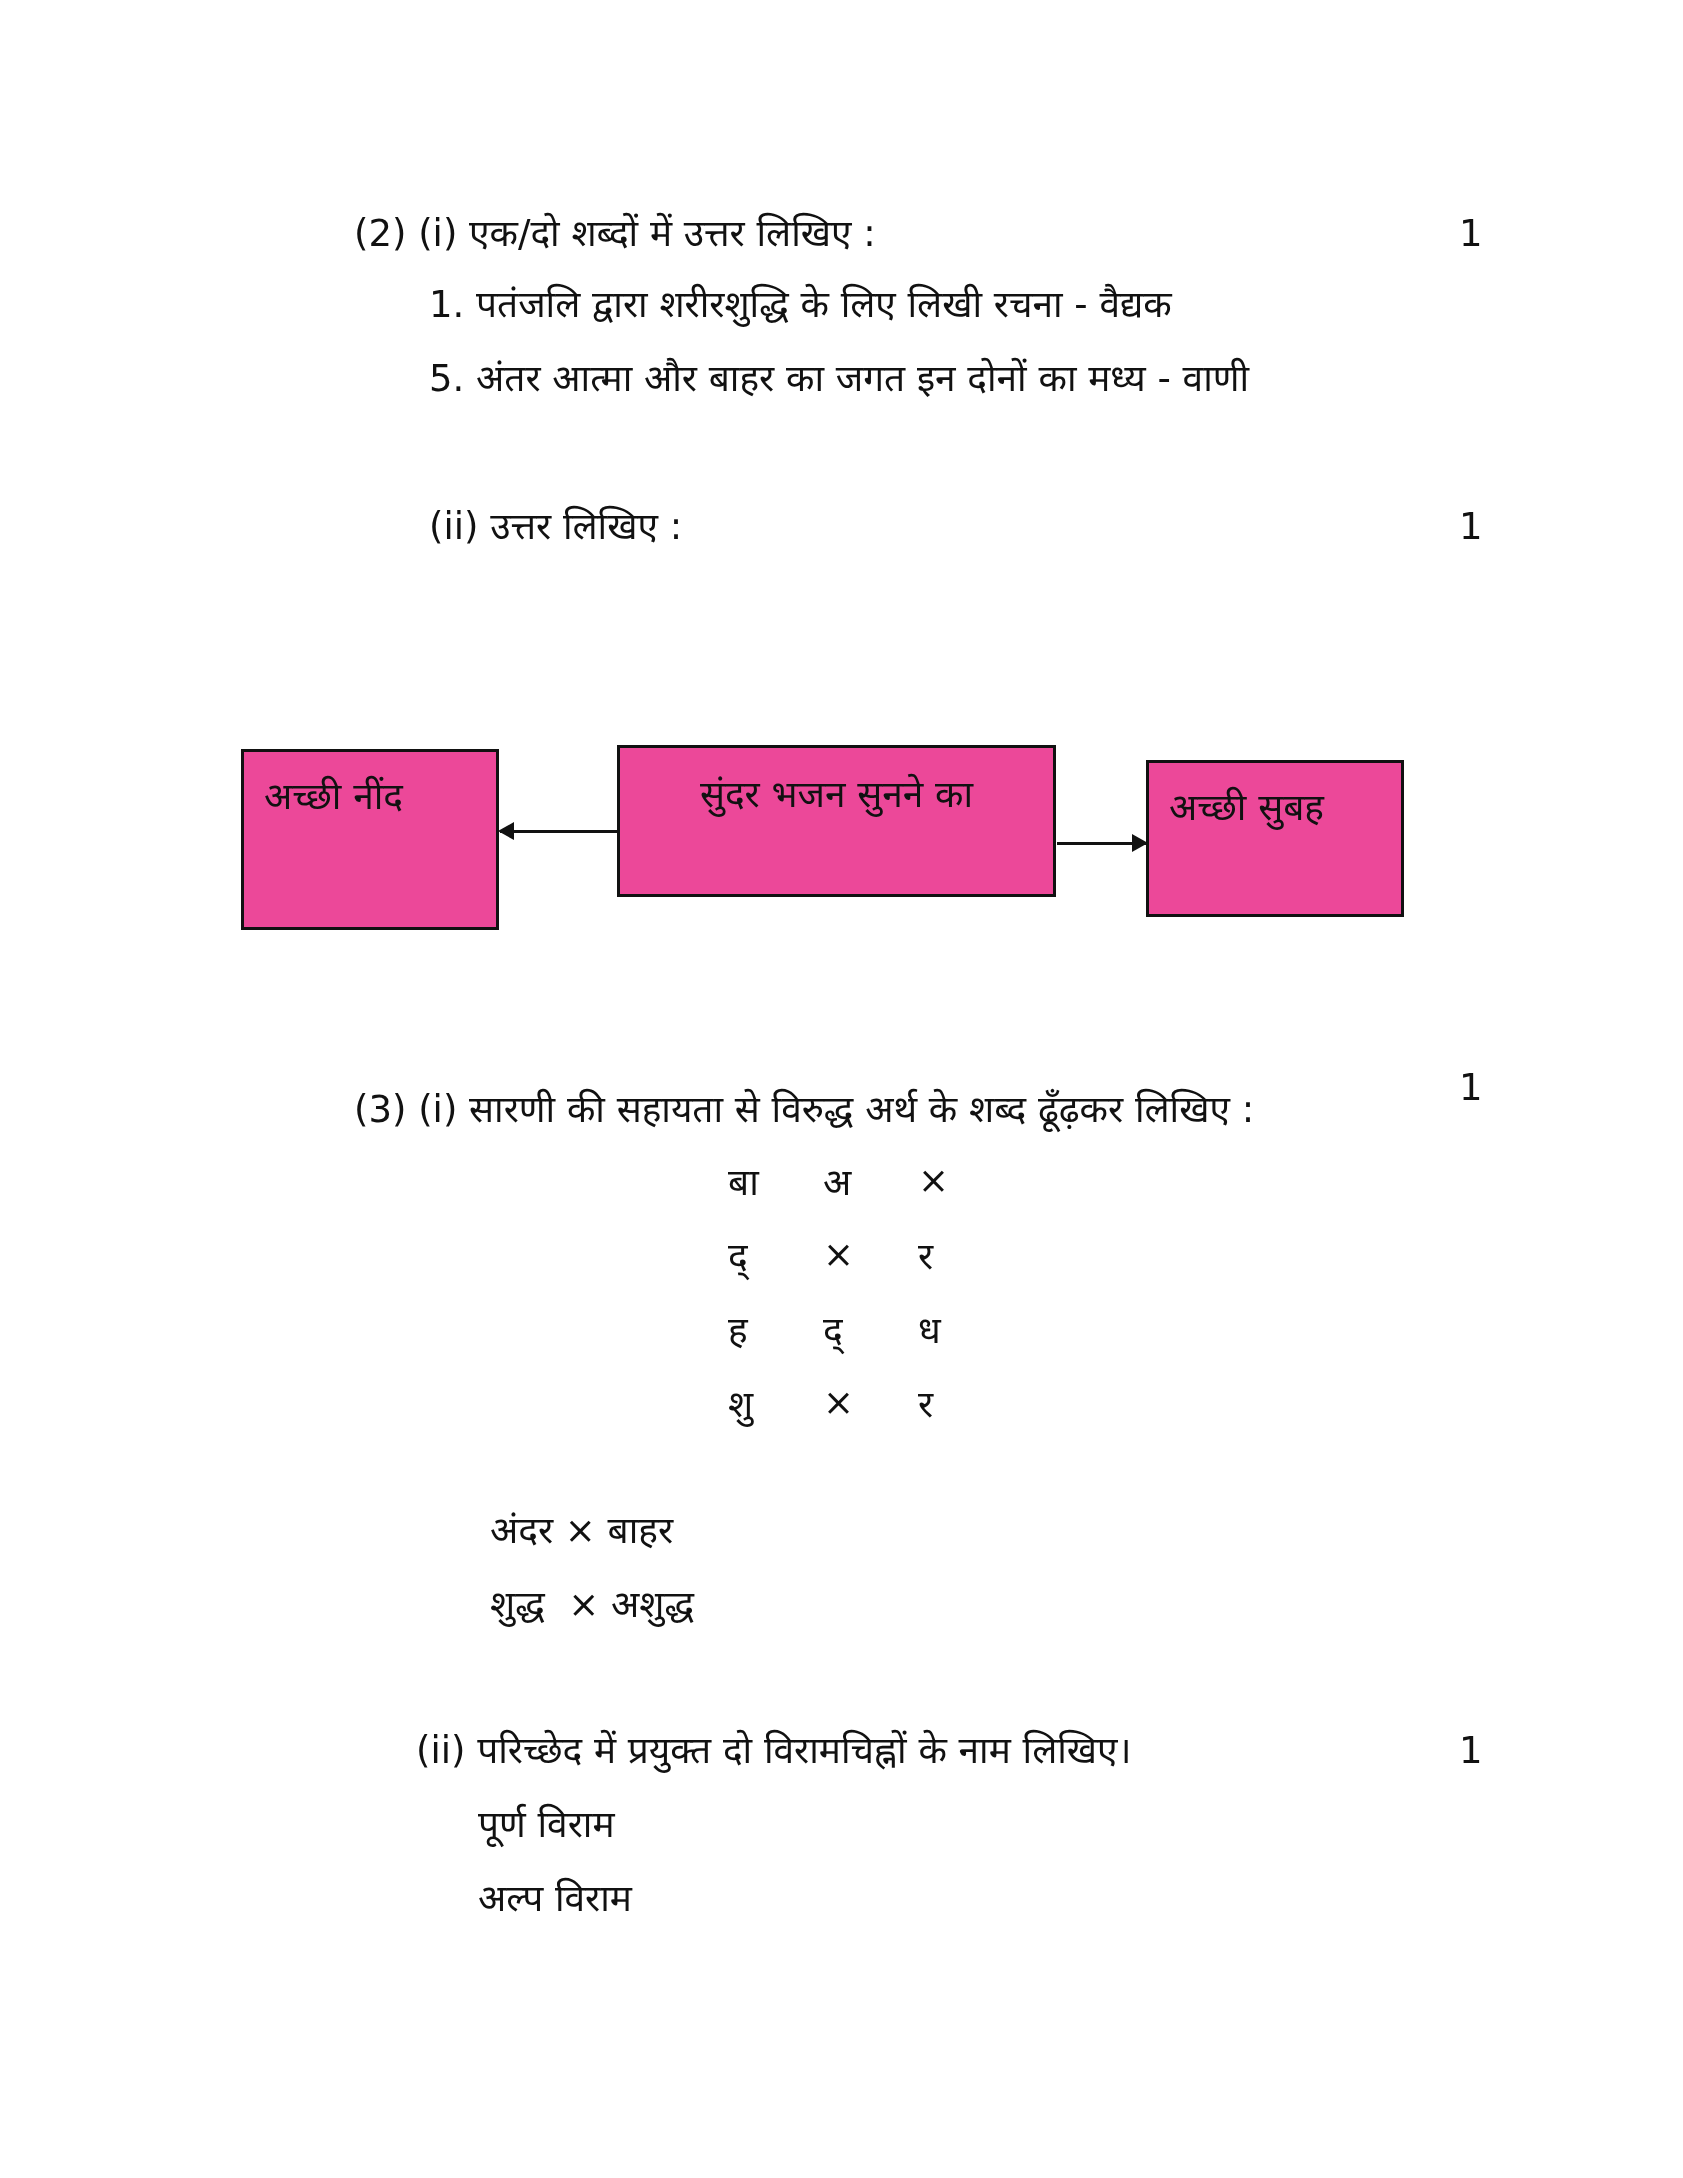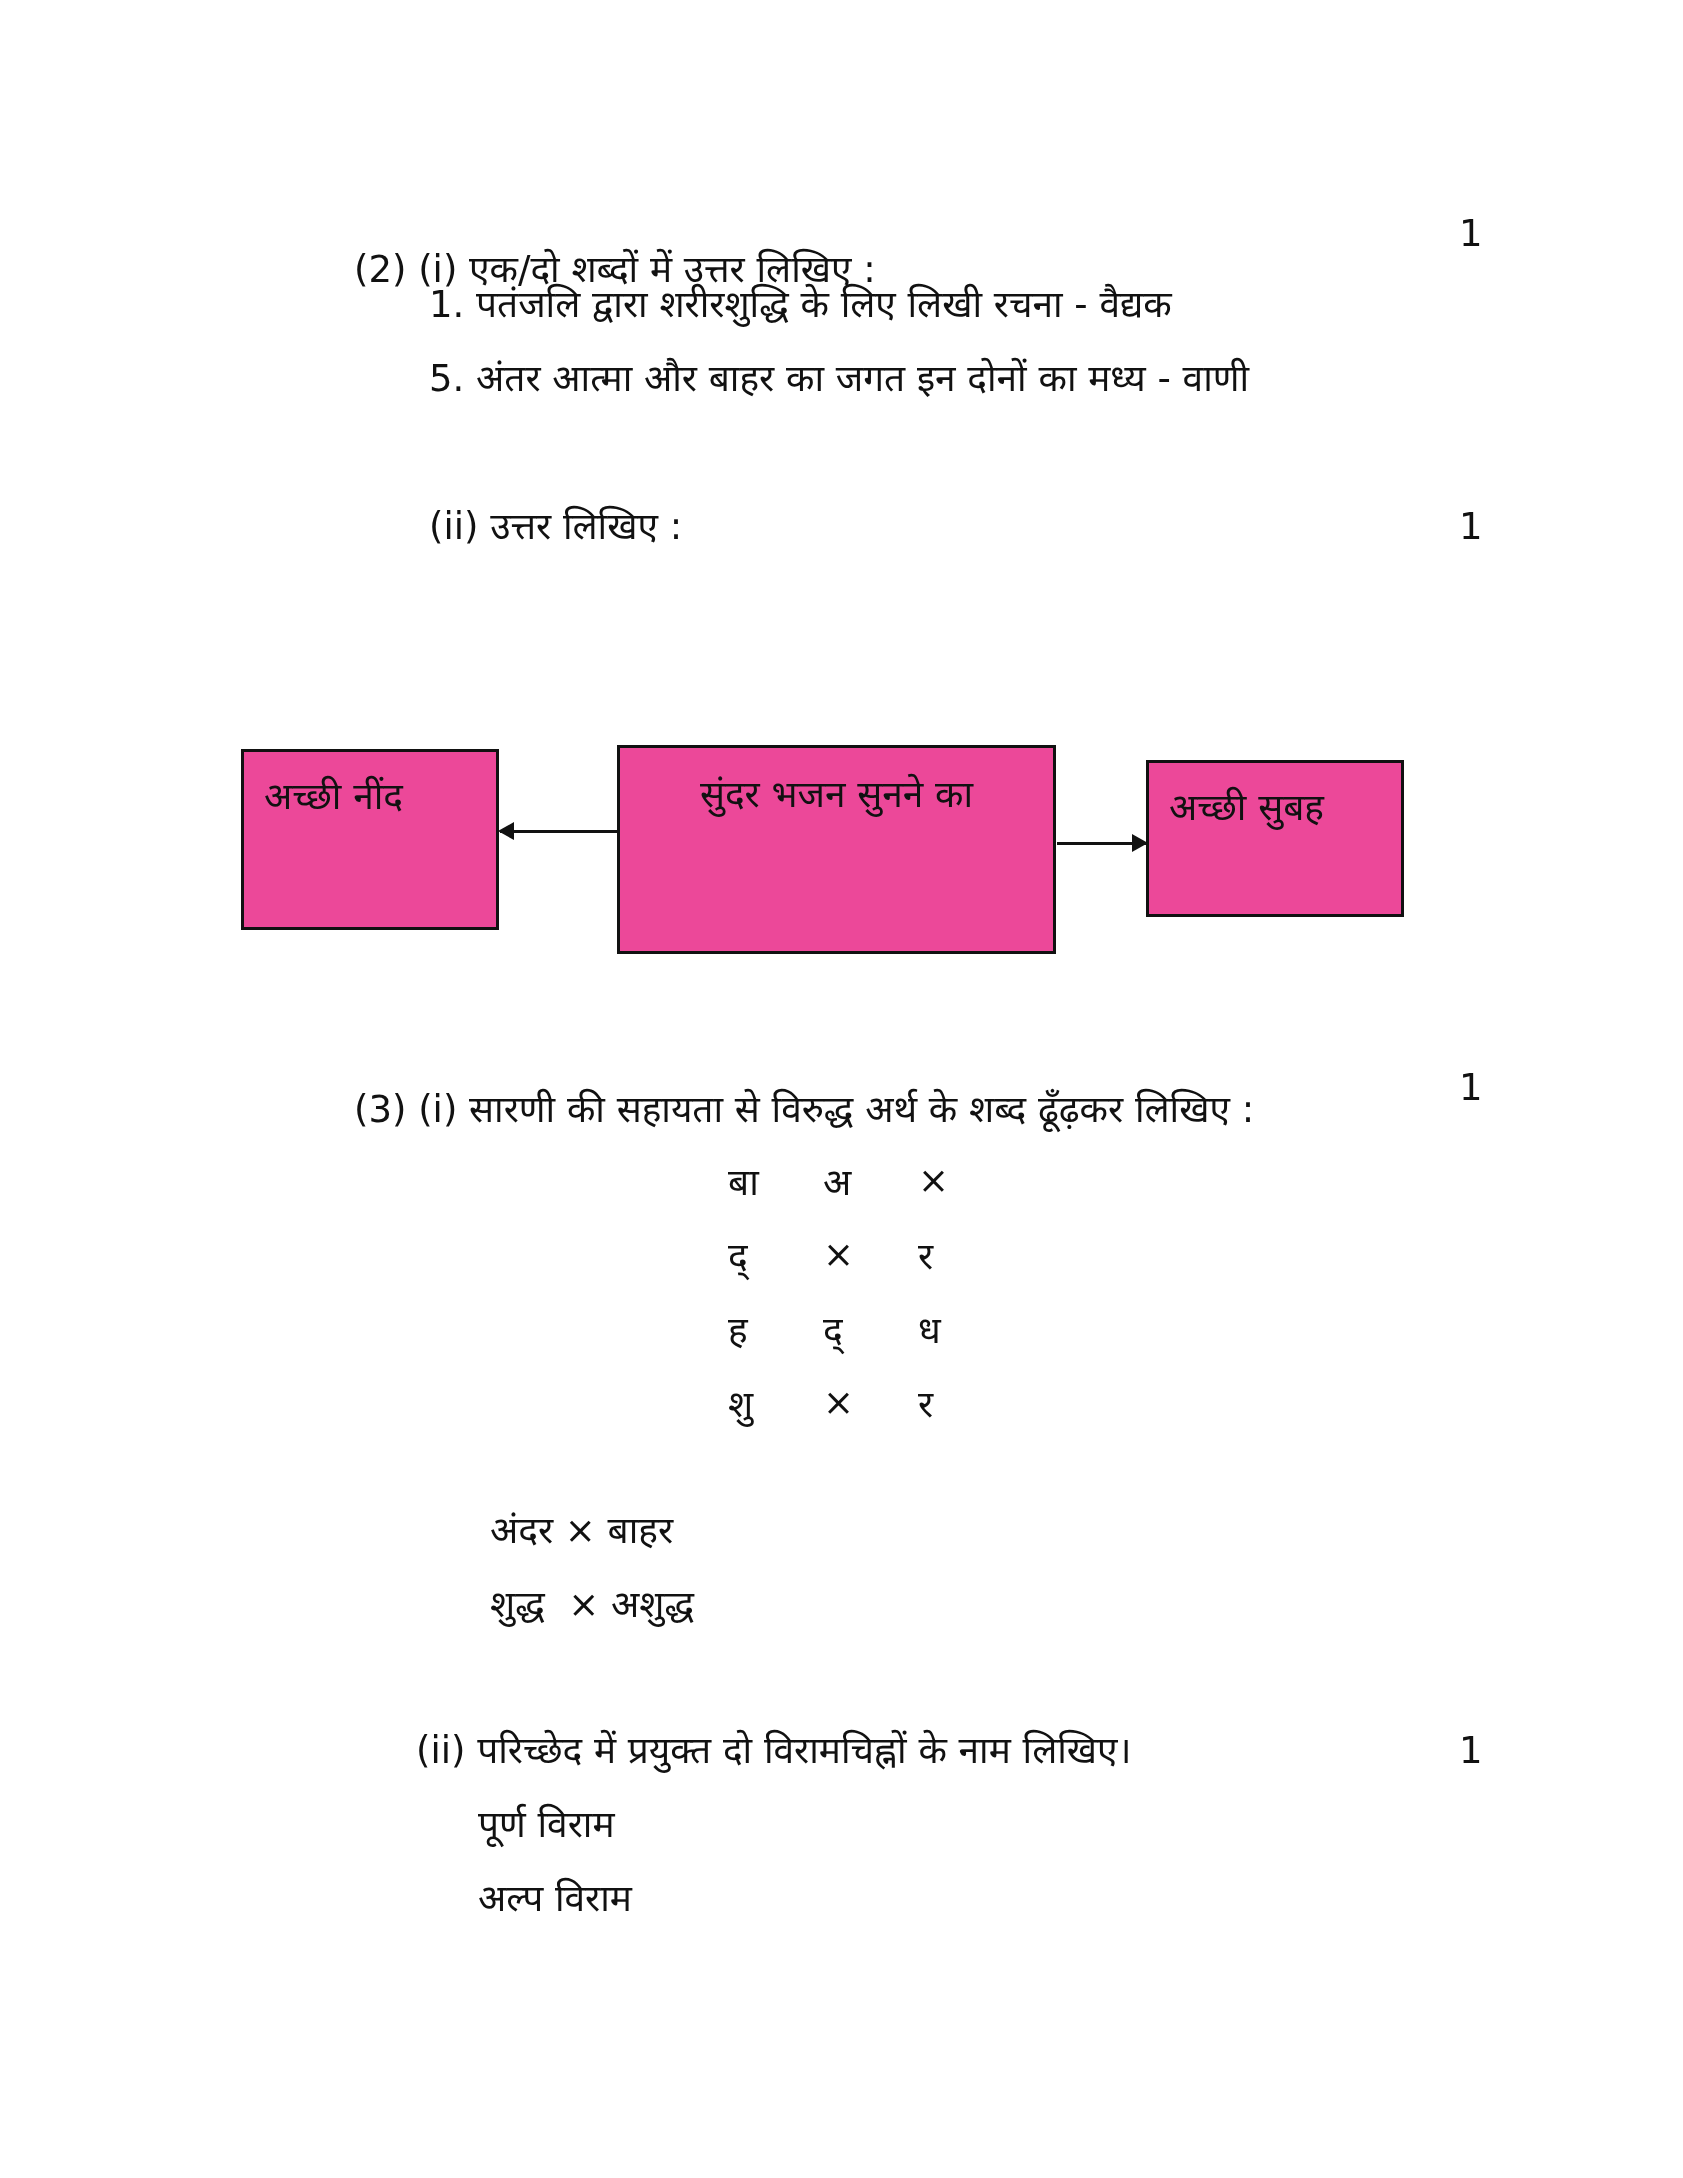--- a/index.html
+++ b/index.html
@@ -14,35 +14,35 @@
       border-top:9px solid transparent; border-bottom:9px solid transparent; border-right:16px solid #111; }
   .arrow.right::after { content:""; position:absolute; right:-2px; top:-8px;
       border-top:9px solid transparent; border-bottom:9px solid transparent; border-left:16px solid #111; }
   .grid { position:absolute; left:728px; top:1143px; }
   .grid .row { display:flex; height:74px; align-items:center; }
   .grid .cell { width:95px; font-size:37px; }
 </style>
 </head>
 <body>
 
-<div class="t" style="left:354px; top:215px;margin-top:36px;">(2) (i) एक/दो शब्दों में उत्तर लिखिए :</div>
+<div class="t" style="left:354px; top:215px;">(2) (i) एक/दो शब्दों में उत्तर लिखिए :</div>
 <div class="mark" style="top:215px;">1</div>
 <div class="t" style="left:429px; top:286px;">1. पतंजलि द्वारा शरीरशुद्धि के लिए लिखी रचना - वैद्यक</div>
 <div class="t" style="left:429px; top:360px;">5. अंतर आत्मा और बाहर का जगत इन दोनों का मध्य - वाणी</div>
 
 <div class="t" style="left:429px; top:508px;">(ii) उत्तर लिखिए :</div>
 <div class="mark" style="top:508px;">1</div>
 
 <div>
   <div class="box" style="left:241px; top:749px; width:258px; height:181px;">
     <span class="lbl" style="left:20px; top:10px;">अच्छी नींद</span>
   </div>
   <div class="arrow left" style="left:500px; top:830px; width:118px;"></div>
 
-  <div class="box" style="left:617px; top:745px; width:439px; height:209px;">
+  <div class="box" style="left:617px; top:745px; width:439px; height:152px;">
     <div style="position:absolute; left:0; right:0; top:10px; text-align:center; font-size:37px; line-height:73px;">
       <div>सुंदर भजन सुनने का</div>
     </div>
   </div>
   <div class="arrow right" style="left:1057px; top:842px; width:89px;"></div>
 
   <div class="box" style="left:1146px; top:760px; width:258px; height:157px;">
     <span class="lbl" style="left:20px; top:10px;">अच्छी सुबह</span>
   </div>
 </div>

